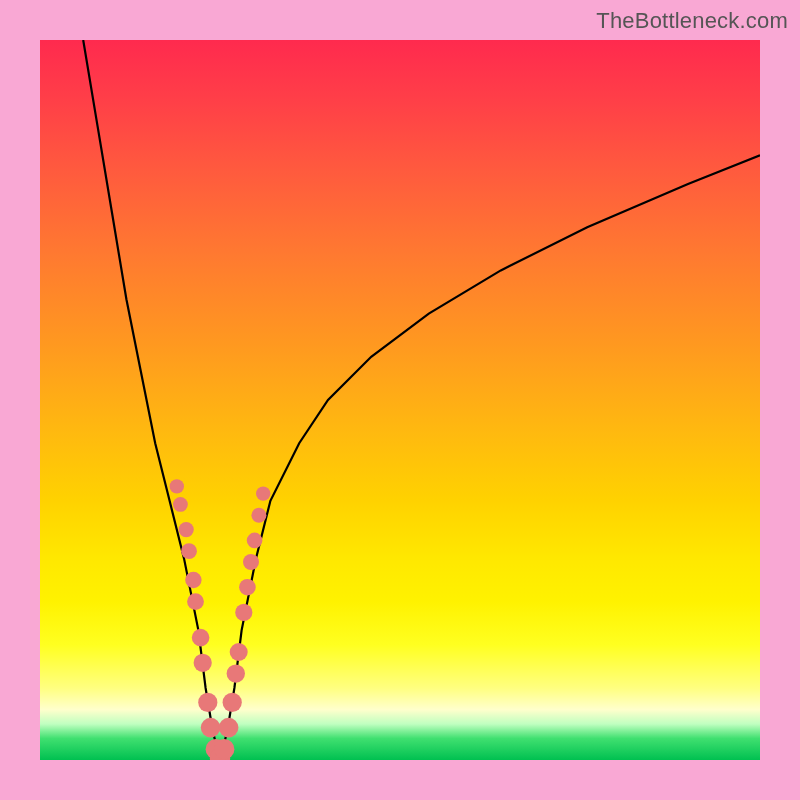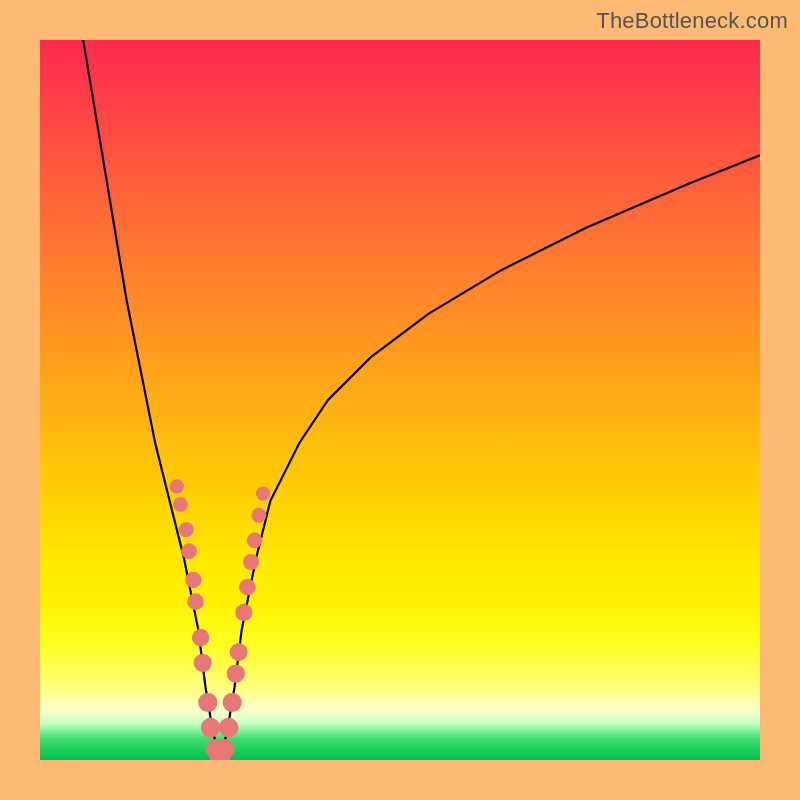--- a/index.html
+++ b/index.html
@@ -8,21 +8,21 @@
     width: 800px;
     height: 800px;
     overflow: hidden;
     background: #000;
     font-family: Arial, Helvetica, sans-serif;
   }
   .frame {
     position: relative;
     width: 800px;
     height: 800px;
-    background: #fdba74;
+    background: #f9a8d4;
   }
   .plot-area {
     position: absolute;
     left: 40px;
     top: 40px;
     width: 720px;
     height: 720px;
     background: linear-gradient(to bottom,
       #ff2a4e 0%,
       #ff3e48 8%,

